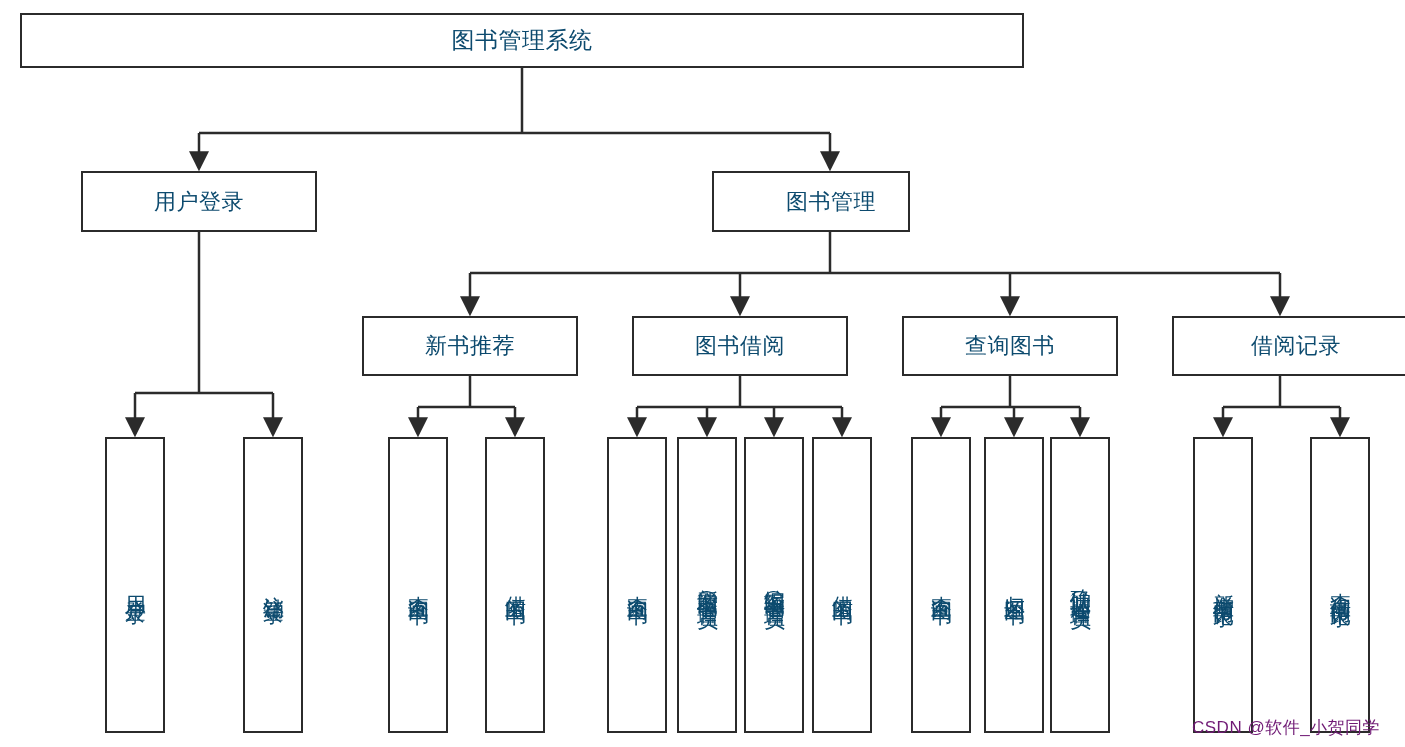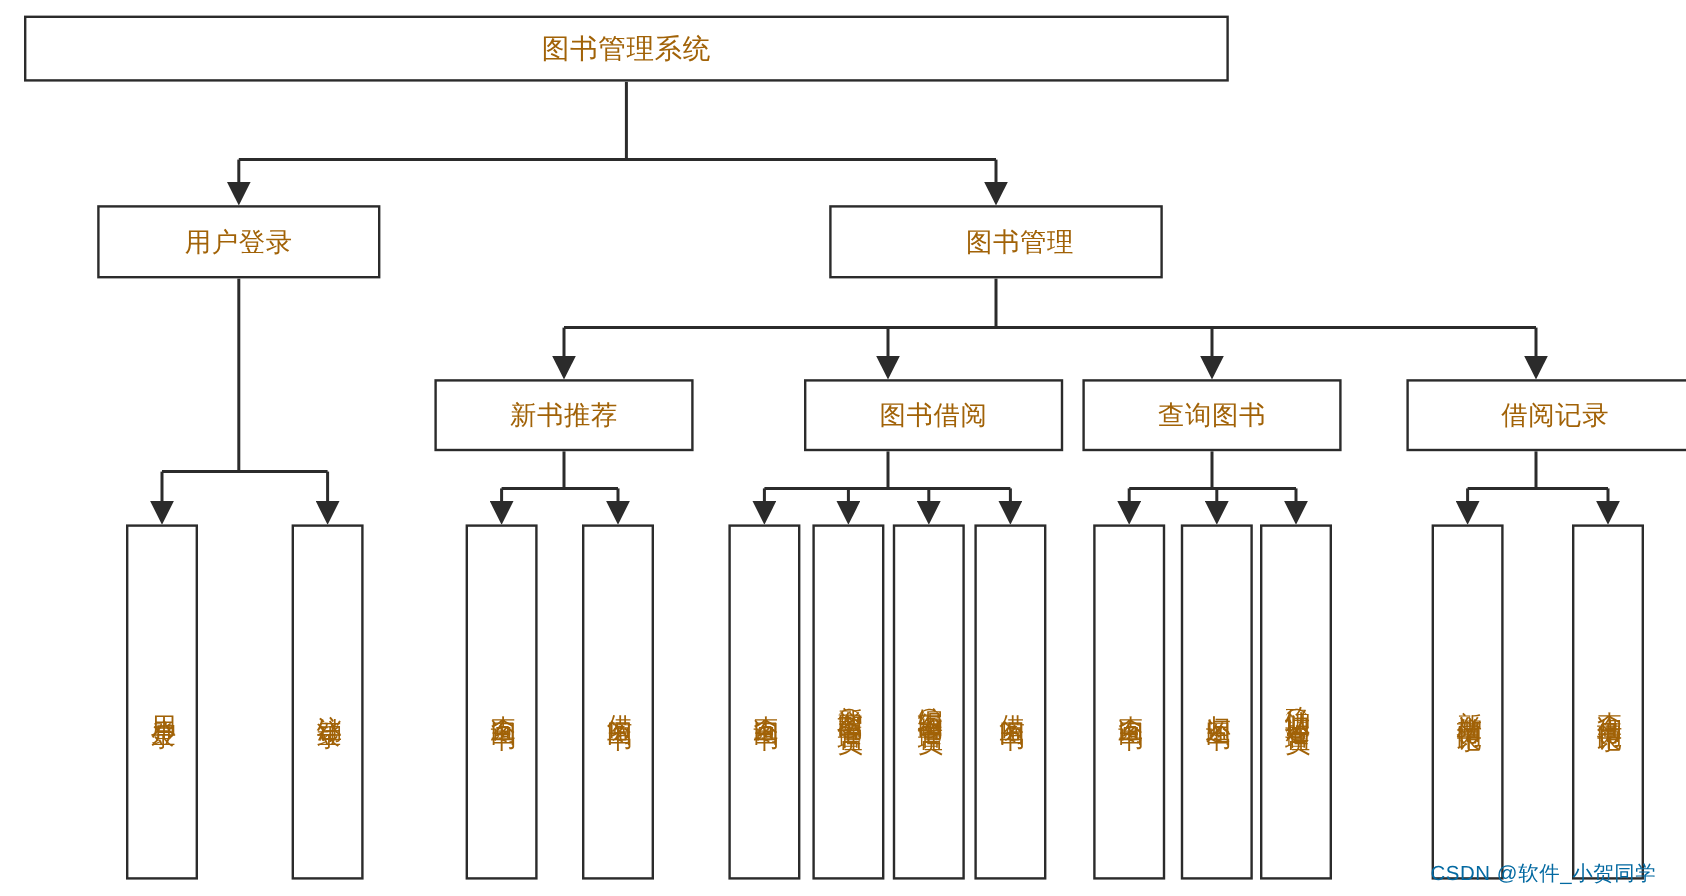--- a/index.html
+++ b/index.html
@@ -24,21 +24,21 @@
     left: 0;
     top: 0;
     width: 1405px;
     height: 747px;
   }
   .node {
     position: absolute;
     box-sizing: border-box;
     border: 2px solid #2b2b2b;
     background: #ffffff;
-    color: #a16207;
+    color: #0c4a6e;
     display: flex;
     align-items: center;
     justify-content: center;
     text-align: center;
     line-height: 1.18;
   }
   .node.horiz {
     writing-mode: horizontal-tb;
     font-size: 22px;
     letter-spacing: 0.5px;
@@ -49,21 +49,21 @@
     font-size: 21px;
     letter-spacing: 3px;
     padding: 4px 0;
   }
   .node.root {
     font-size: 23px;
   }
   .watermark {
     position: absolute;
     font-size: 17px;
-    color: #0369a1;
+    color: #701a75;
     white-space: nowrap;
     letter-spacing: 0.5px;
   }
 </style>
 </head>
 <body>
 
 <div id="diagram-root">
 
   <svg id="edges" viewBox="0 0 1405 747" xmlns="http://www.w3.org/2000/svg">
@@ -105,24 +105,24 @@
         <path d="M 1280 376 L 1280 407"></path>
         <path d="M 1223 407 L 1340 407"></path>
         <path d="M 1223 407 L 1223 434" marker-end="url(#arrow)"></path>
         <path d="M 1340 407 L 1340 434" marker-end="url(#arrow)"></path>
       </g>
   </svg>
 
   <div class="node horiz root" style="left: 20px; top: 13px; width: 1004px; height: 55px;">图书管理系统</div>
 
   <div class="node horiz" style="left: 81px; top: 171px; width: 236px; height: 61px;">用户登录</div>
-  <div class="node horiz" style="left: 691px; top: 171px; width: 278px; height: 61px; padding-left: 40px;">图书管理</div>
+  <div class="node horiz" style="left: 712px; top: 171px; width: 198px; height: 61px; padding-left: 40px;">图书管理</div>
 
   <div class="node horiz" style="left: 362px; top: 316px; width: 216px; height: 60px;">新书推荐</div>
-  <div class="node horiz" style="left: 632px; top: 316px; width: 216px; height: 60px; margin-left: 38px;">图书借阅</div>
+  <div class="node horiz" style="left: 632px; top: 316px; width: 216px; height: 60px;">图书借阅</div>
   <div class="node horiz" style="left: 902px; top: 316px; width: 216px; height: 60px;">查询图书</div>
   <div class="node horiz" style="left: 1172px; top: 316px; width: 248px; height: 60px;">借阅记录</div>
 
   <div class="node vert" style="left: 105px; top: 437px; width: 60px; height: 296px;">用户登录</div>
   <div class="node vert" style="left: 243px; top: 437px; width: 60px; height: 296px;">注销登录</div>
   <div class="node vert" style="left: 388px; top: 437px; width: 60px; height: 296px;">查询图书</div>
   <div class="node vert" style="left: 485px; top: 437px; width: 60px; height: 296px;">借阅图书</div>
   <div class="node vert" style="left: 607px; top: 437px; width: 60px; height: 296px;">查询图书</div>
   <div class="node vert" style="left: 677px; top: 437px; width: 60px; height: 296px;">新增图书（管理员）</div>
   <div class="node vert" style="left: 744px; top: 437px; width: 60px; height: 296px;">编辑图书（管理员）</div>

